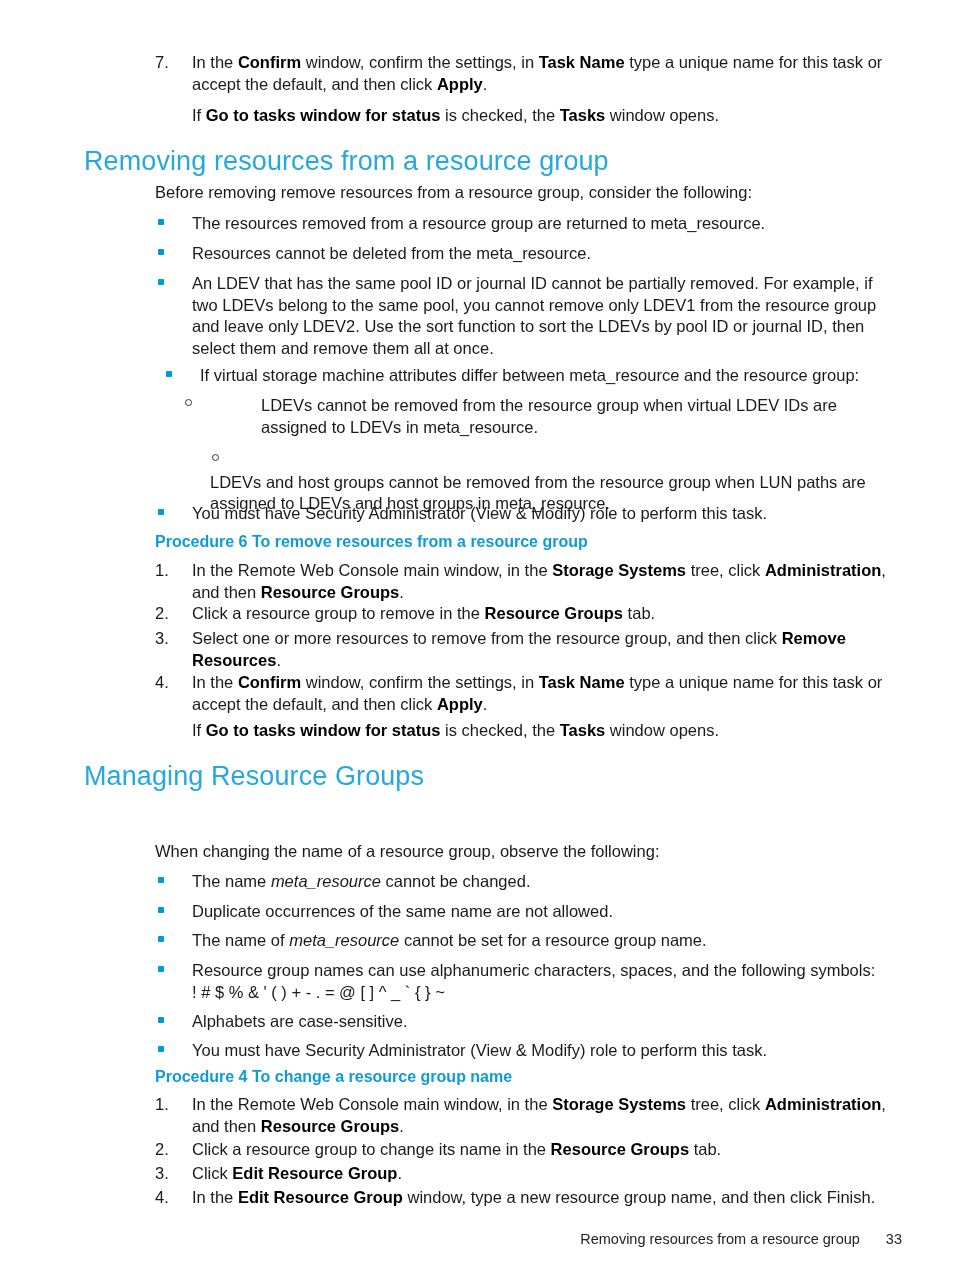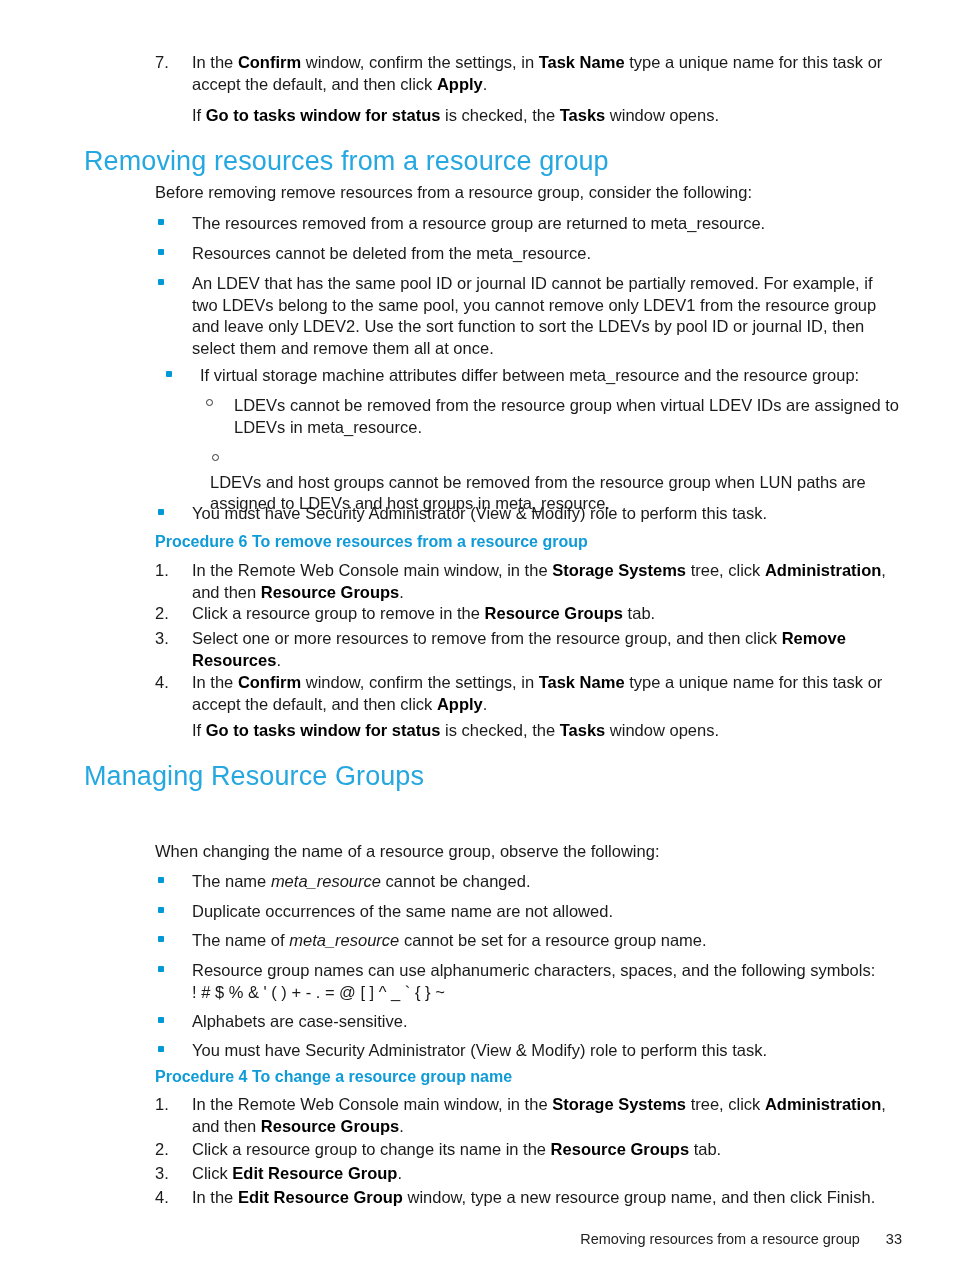--- a/index.html
+++ b/index.html
@@ -161,21 +161,21 @@
   <div class="abs row body-text" style="left:156px; top:273px; width:744px;">
     <div class="marker bulcol"><span class="bullet-sq"></span></div>
     <div class="row-body">An LDEV that has the same pool ID or journal ID cannot be partially removed. For example, if two LDEVs belong to the same pool, you cannot remove only LDEV1 from the resource group and leave only LDEV2. Use the sort function to sort the LDEVs by pool ID or journal ID, then select them and remove them all at once.</div>
   </div>
 
   <div class="abs row body-text" style="left:164px; top:365px; width:744px;">
     <div class="marker bulcol"><span class="bullet-sq"></span></div>
     <div class="row-body">If virtual storage machine attributes differ between meta_resource and the resource group:</div>
   </div>
 
-  <div class="abs row body-text" style="left:204px; top:395px; width:704px;">
+  <div class="abs row body-text" style="left:183px; top:395px; width:704px;gap:48px;">
     <div class="marker subcol"><span class="bullet-circle"></span></div>
     <div class="row-body">LDEVs cannot be removed from the resource group when virtual LDEV IDs are assigned to LDEVs in meta_resource.</div>
   </div>
 
   <div class="abs row body-text" style="left:210px; top:450px; width:704px;flex-direction:column;">
     <div class="marker subcol"><span class="bullet-circle"></span></div>
     <div class="row-body">LDEVs and host groups cannot be removed from the resource group when LUN paths are assigned to LDEVs and host groups in meta_resource.</div>
   </div>
 
   <div class="abs row body-text" style="left:156px; top:503px; width:744px;">

